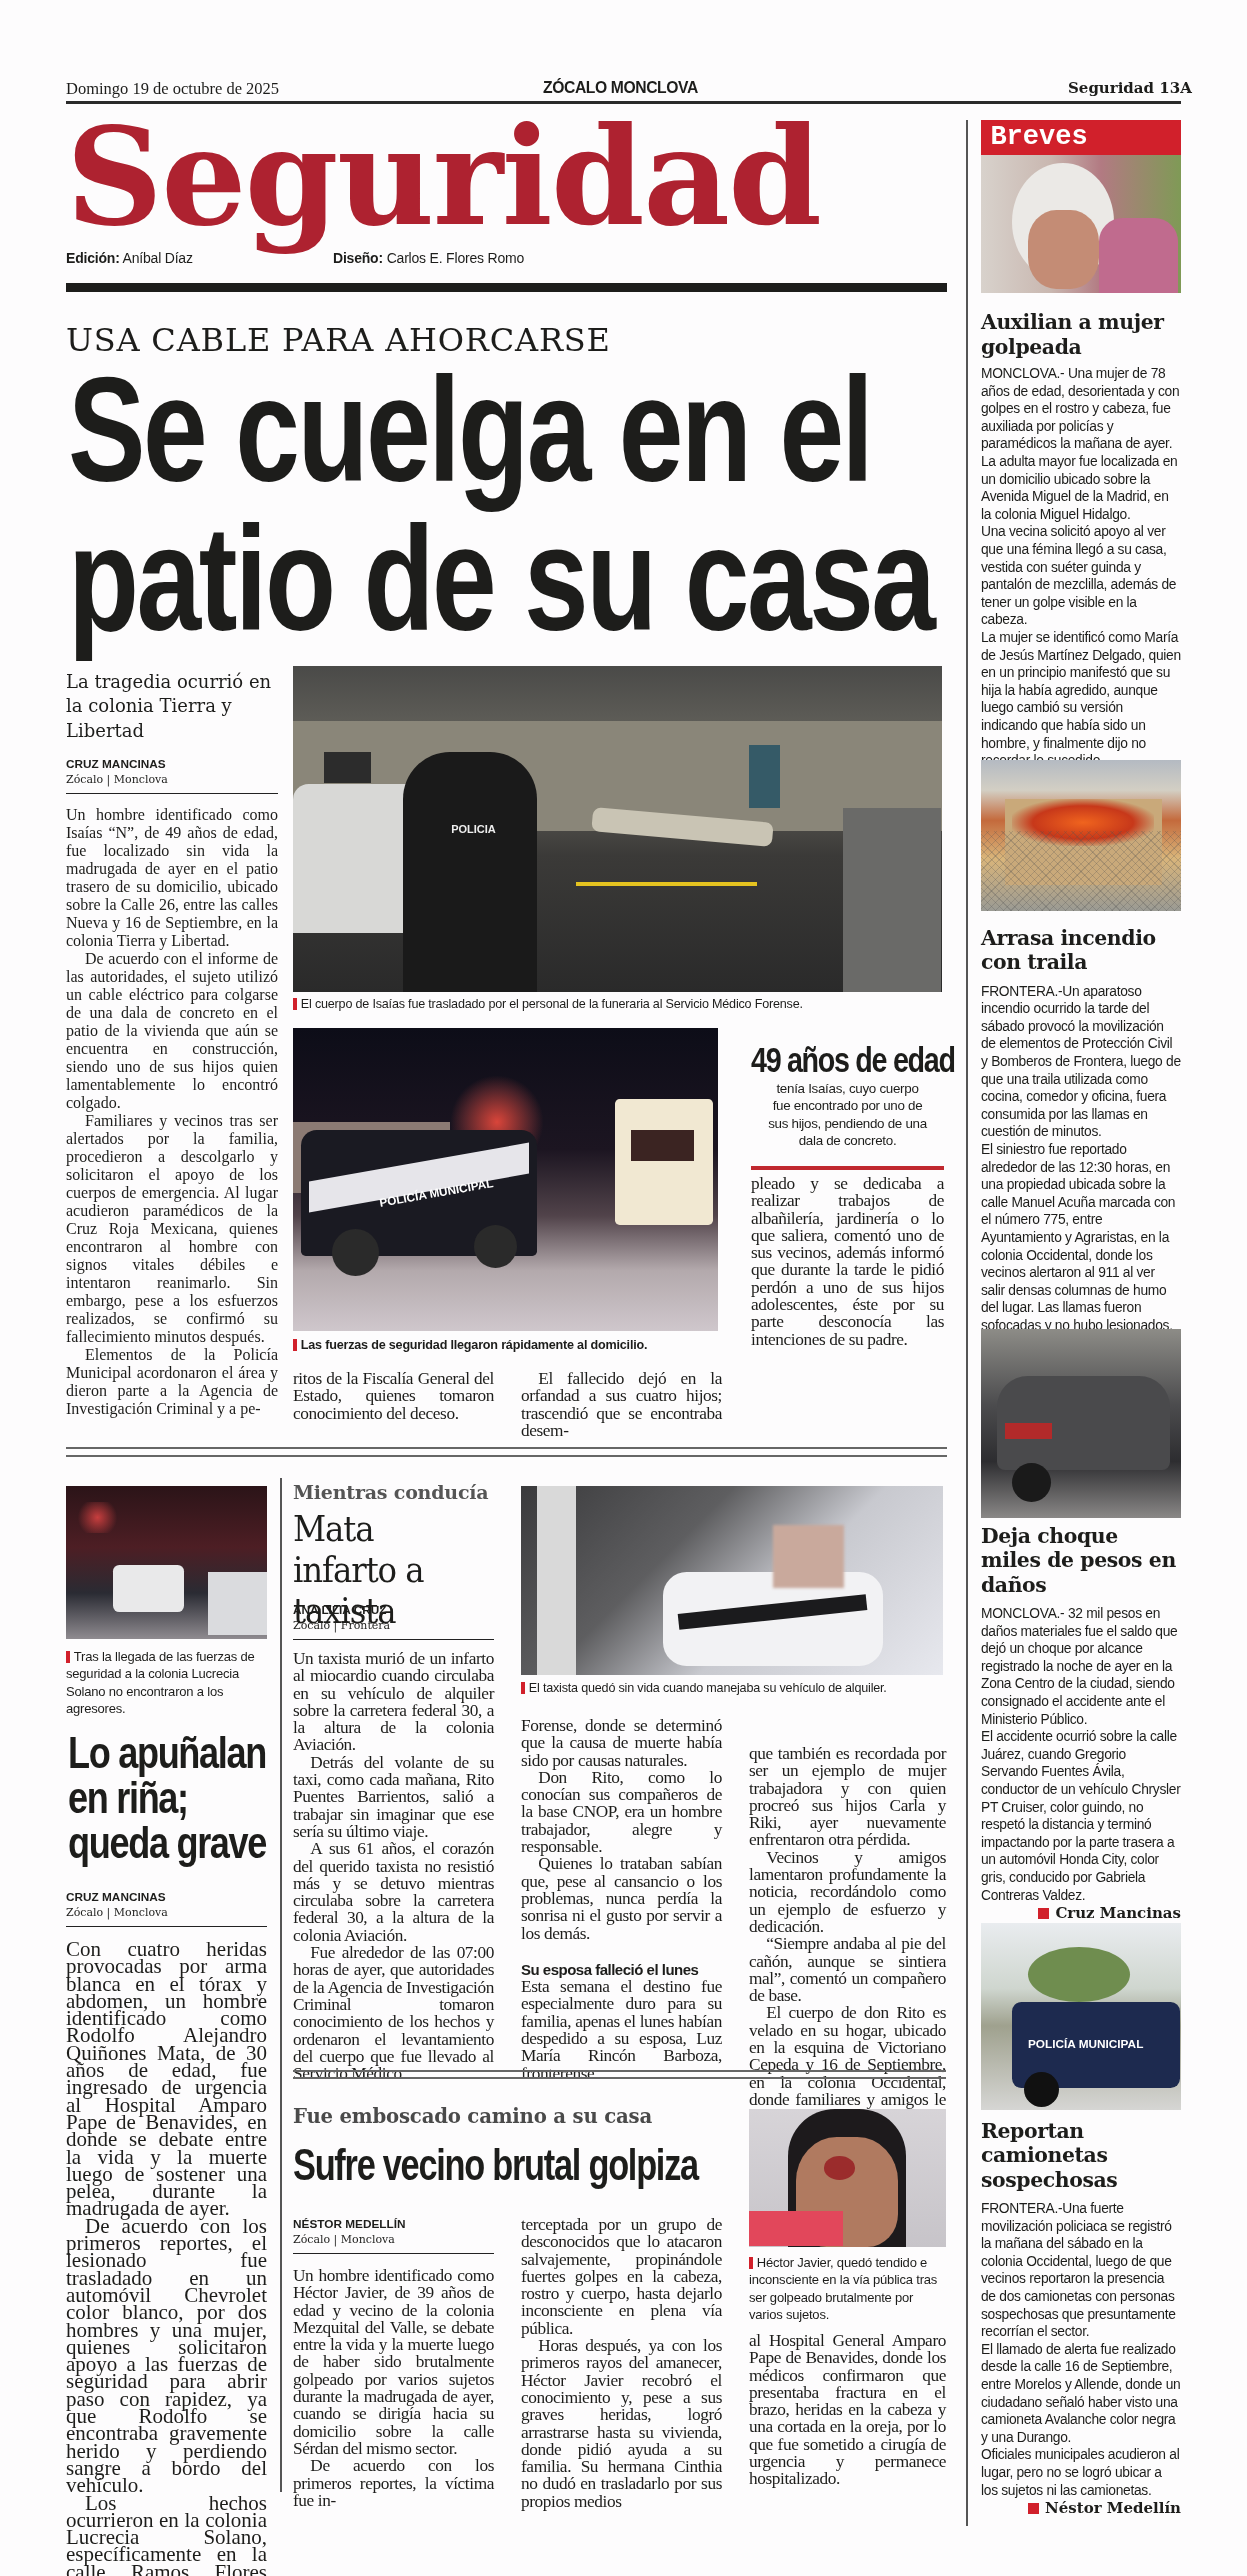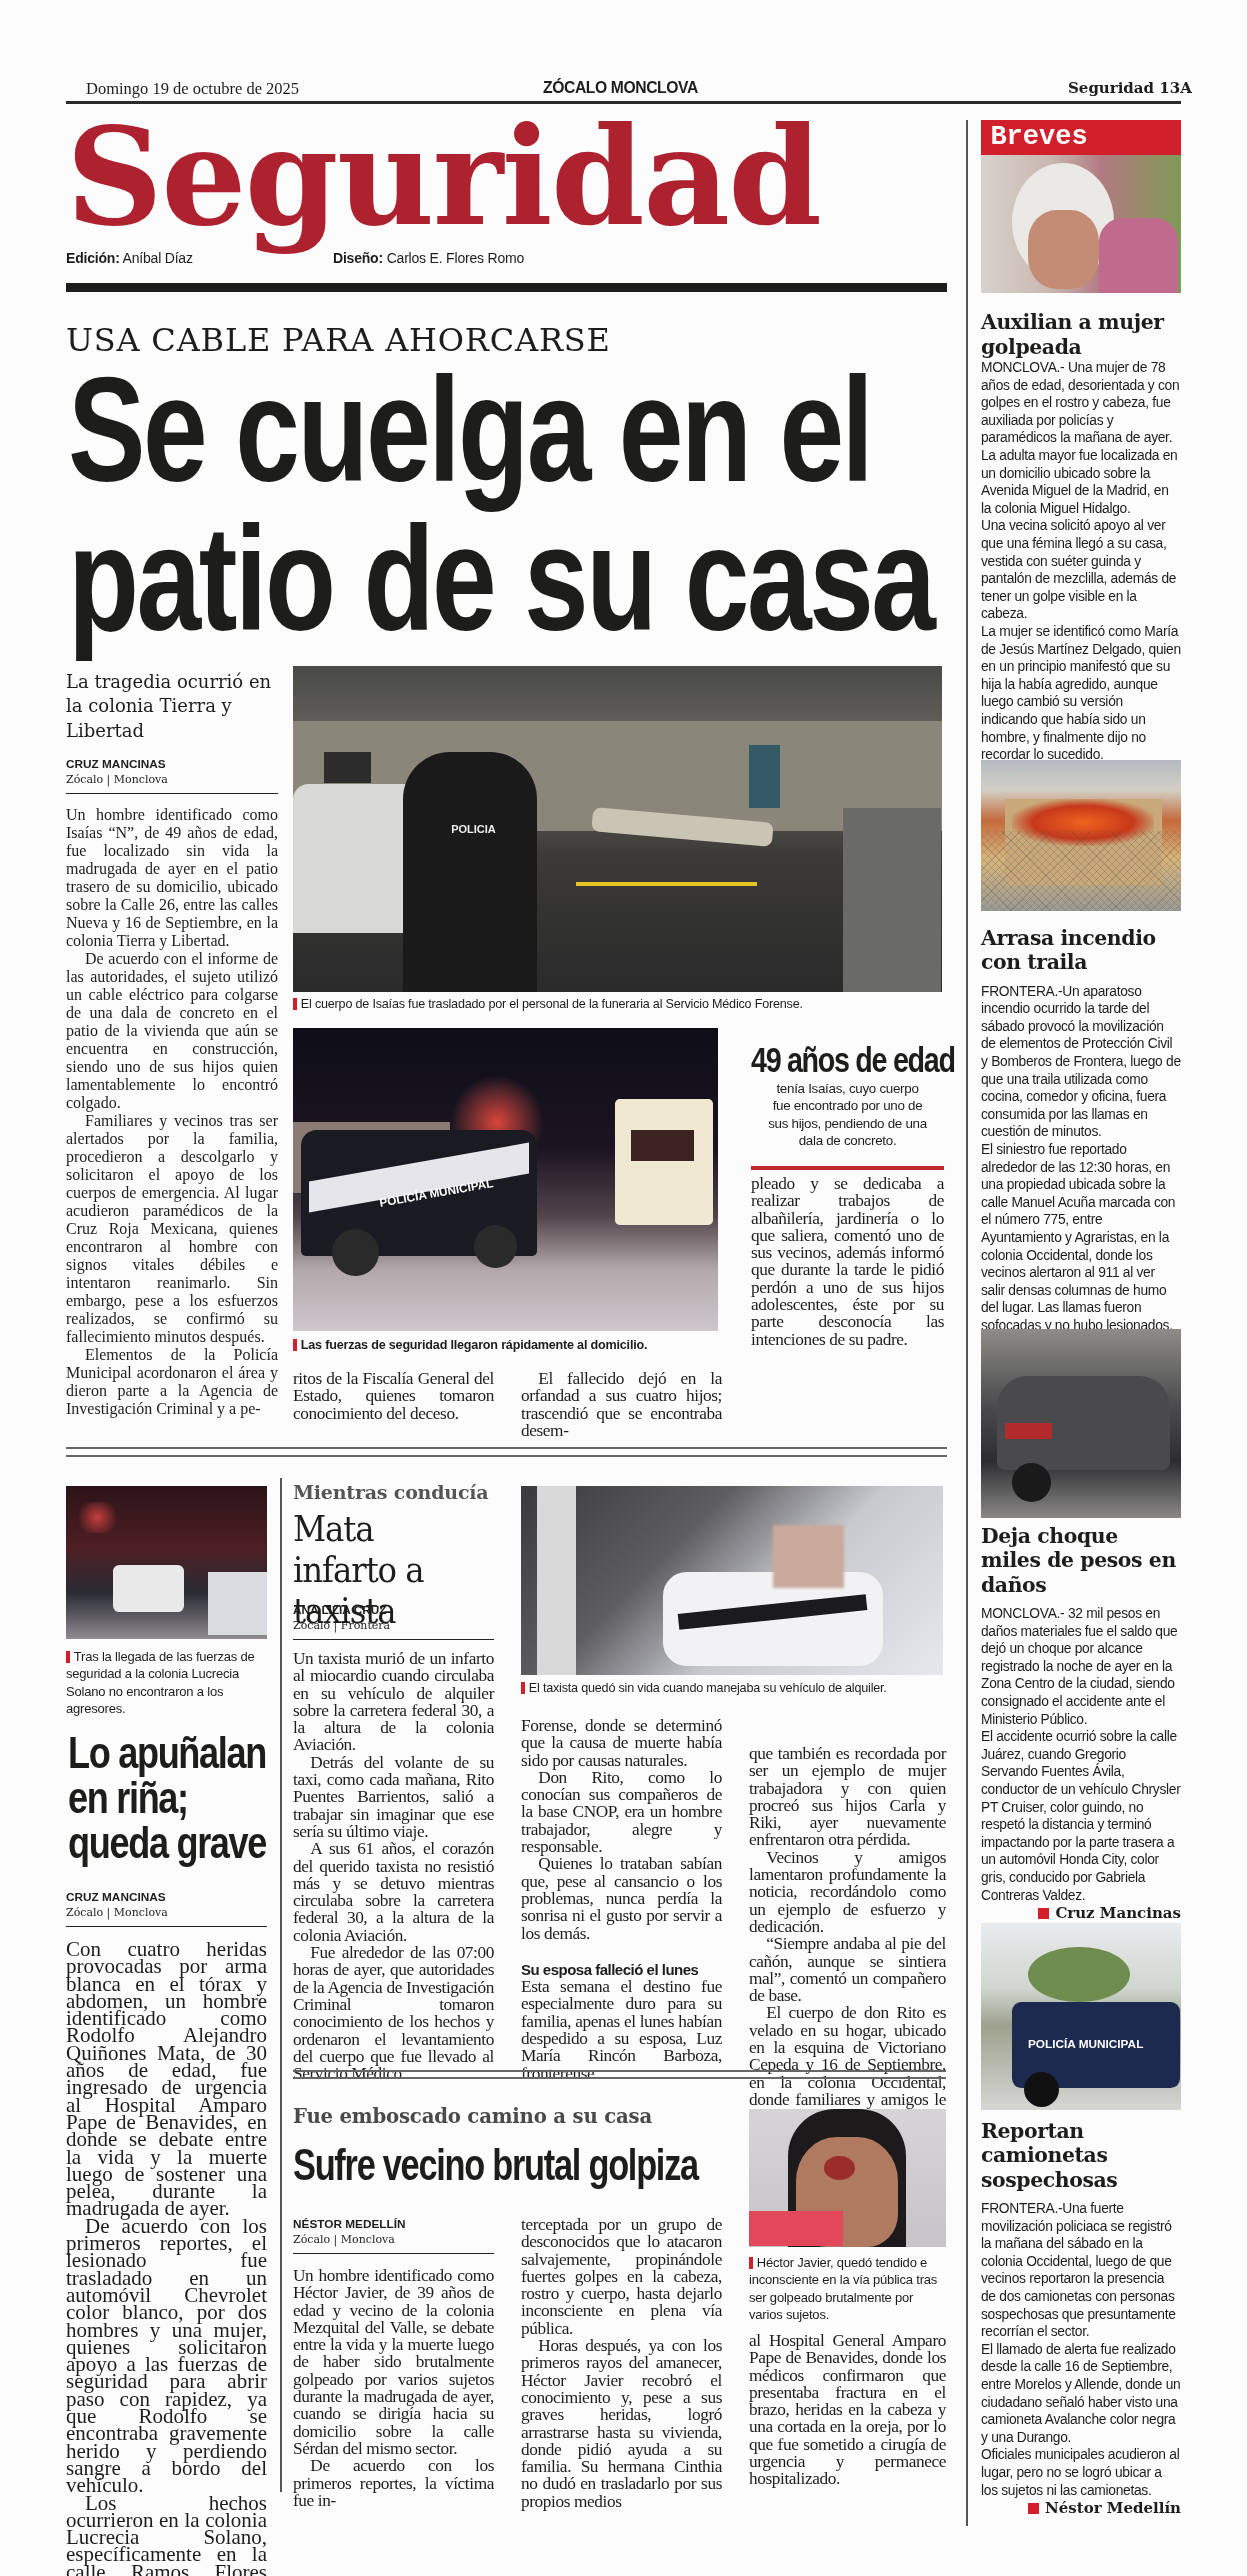--- a/index.html
+++ b/index.html
@@ -39,21 +39,21 @@
 
   .stat-big { font-family: "Liberation Sans", sans-serif; font-weight: 700; font-size: 35px; letter-spacing: -1.6px; transform: scaleX(0.82); transform-origin: left; white-space: nowrap; }
   .stat-small { font-family: "Liberation Sans", sans-serif; font-size: 13.4px; line-height: 17.3px; text-align: center; letter-spacing: -0.3px; }
 
   .sec-kicker { font-family: "DejaVu Serif", serif; font-weight: 700; font-size: 19px; color: #555; letter-spacing: -0.2px; }
   .subhead { font-family: "Liberation Sans", sans-serif; font-weight: 700; font-size: 15px; letter-spacing: -0.5px; }
 </style>
 </head>
 <body>
 
-<div class="abs topline" style="left:66px;margin-left:20px;">Domingo 19 de octubre de 2025</div>
+<div class="abs topline" style="left:66px;">Domingo 19 de octubre de 2025</div>
 <div class="abs topline" style="left:543px; font-family:'Liberation Sans',sans-serif; font-weight:700; font-size:15.7px; letter-spacing:-0.4px;">ZÓCALO MONCLOVA</div>
 <div class="abs topline" style="left:1068px; font-family:'DejaVu Serif',serif; font-weight:700; font-size:15px;">Seguridad 13A</div>
 <div class="rule" style="left:66px; top:101px; width:1115px; height:3.1px;"></div>
 
 <div class="abs" id="masthead">Seguridad</div>
 <div class="abs credits" style="left:66px;"><b>Edición:</b> <span>Aníbal Díaz</span></div>
 <div class="abs credits" style="left:333px;"><b>Diseño:</b> <span>Carlos E. Flores Romo</span></div>
 <div class="rule" style="left:66px; top:283px; width:881px; height:9.4px; background:#1d1d1b;"></div>
 
 <div class="rule" style="left:966px; top:120px; width:1.6px; height:2406px; background:#555;"></div>
@@ -213,21 +213,21 @@
 
 <div class="abs" style="left:981px; top:120px; width:200px;">
   <div style="height:35px; background:#d1202b; color:#fff; font-family:Liberation Mono, monospace; font-weight:700; font-size:27px; line-height:35px; padding-left:9.4px;">Breves</div>
   <div class="photo" style="position:relative; width:200px; height:138px; background:linear-gradient(90deg,#d8d2cc 0%,#c9b7b0 35%,#b27a82 60%,#7f9a56 100%);">
     <div class="abs" style="left:31px; top:7.9px; width:102px; height:118px; background:#ebe9e6; border-radius:50%;"></div>
     <div class="abs" style="left:47px; top:55px; width:71px; height:79px; background:#c48c75; border-radius:40%;"></div>
     <div class="abs" style="left:118px; top:63px; width:79px; height:75px; background:#c06b8e; border-radius:23.6px 23.6px 0 0;"></div>
   </div>
 
   <div class="brief-head" style="margin-top:17.3px;">Auxilian a mujer golpeada</div>
-  <div class="brief-body" style="margin-top:0;">
+  <div class="brief-body" style="margin-top:6px;">
     <div>MONCLOVA.- Una mujer de 78 años de edad, desorientada y con golpes en el rostro y cabeza, fue auxiliada por policías y paramédicos la mañana de ayer.</div>
     <div>La adulta mayor fue localizada en un domicilio ubicado sobre la Avenida Miguel de la Madrid, en la colonia Miguel Hidalgo.</div>
     <div>Una vecina solicitó apoyo al ver que una fémina llegó a su casa, vestida con suéter guinda y pantalón de mezclilla, además de tener un golpe visible en la cabeza.</div>
     <div>La mujer se identificó como María de Jesús Martínez Delgado, quien en un principio manifestó que su hija la había agredido, aunque luego cambió su versión indicando que había sido un hombre, y finalmente dijo no recordar lo sucedido.</div>
   </div>
   <div class="brief-sign"><span class="sq"></span><span>Ana Lilia Cruz</span></div>
 </div>
 
 <div class="photo" style="left:981px; top:760px; width:200px; height:151px; background:linear-gradient(180deg,#b4bac2 0%,#d3cfc4 20%,#c46a3c 40%,#d9b57a 65%,#9a9a94 100%);">
   <div class="abs" style="left:23.6px; top:39px; width:157px; height:86px; background:#c9a97a;"></div>

